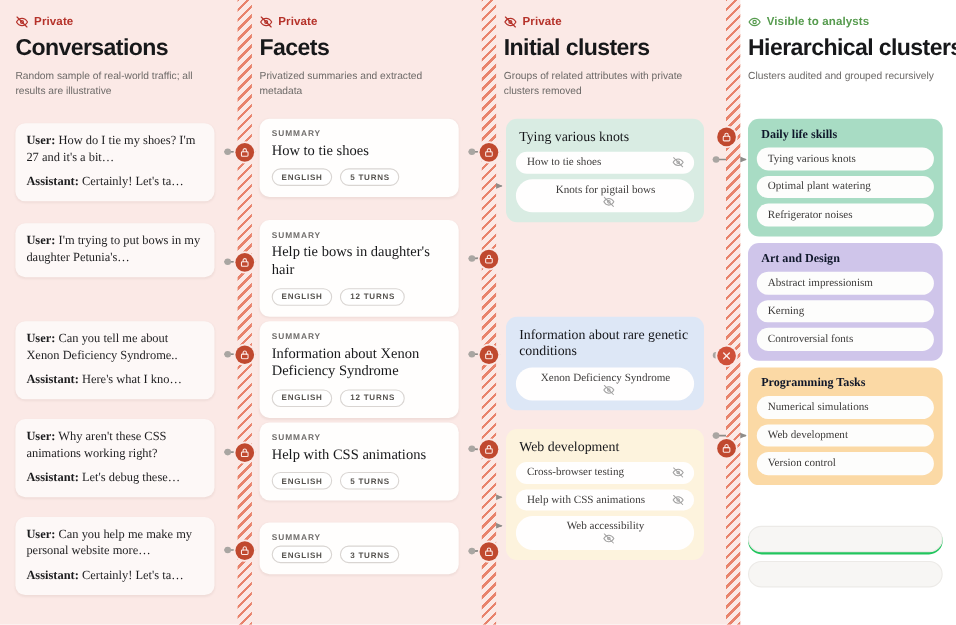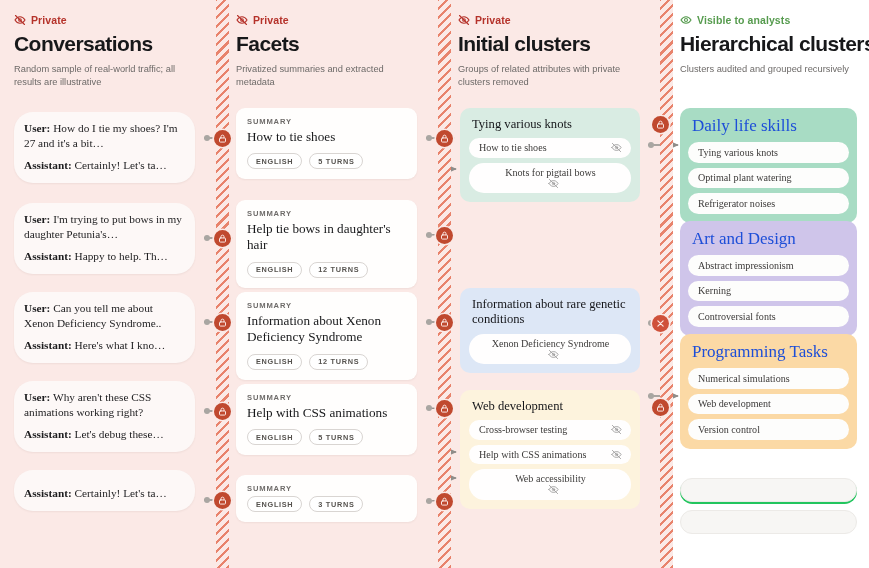--- a/index.html
+++ b/index.html
@@ -63,21 +63,21 @@
     white-space: nowrap;
   }
   .colsub {
     font-size: 9.3px; color: #6d6a68; line-height: 1.42;
     margin-bottom: 9px; max-width: 190px;
   }
 
   
   .convcard {
     position: absolute; left: 14px; width: 181px;
-    background: #fdf8f7; border-radius: 19px;
+    background: #fdf8f7; border-radius: 9px;
     padding: 9px 10px 10px 10px;
     font-family: "Liberation Serif", serif;
     box-shadow: 0 1px 2px rgba(90,50,40,.07);
   }
   .convline { font-size: 11.3px; color: #1d1d1f; line-height: 1.34; }
   .convline.second { margin-top: 7px; }
   .convline b { font-weight: 700; }
 
   
   .facetcard {
@@ -123,21 +123,21 @@
   .subitem:last-child { margin-bottom: 0; flex-direction: column; }
   .subitem .eyeoff { flex: 0 0 auto; opacity: .55; margin-left: 6px; }
 
   
   .groupcard {
     position: absolute; left: 680px; width: 177px;
     border-radius: 10px; padding: 8px 8px 9px 8px;
   }
   .groupcard .gtitle {
     font-family: "Liberation Serif", serif;
-    font-size: 17px; font-weight: 400; color: #1d4ed8;
+    font-size: 11px; font-weight: 700; color: #0f172a;
     padding: 0 4px; margin-bottom: 6px;
   }
   .gitem {
     background: #fdfdfc; border-radius: 20px;
     padding: 4.5px 10px 5px 10px; margin-bottom: 5px;
     font-family: "Liberation Serif", serif;
     font-size: 10.1px; color: #3c3a39;
   }
   .gitem:last-child { margin-bottom: 0; }
   .morecard {
@@ -266,24 +266,20 @@
     <div class="convline second">
       <b>Assistant:</b>
       <span>Certainly! Let's ta…</span>
     </div>
   </div>
   <div class="convcard" style="top:203px">
     <div class="convline">
       <b>User:</b>
       <span>I'm trying to put bows in my daughter Petunia's…</span>
     </div>
-    <div class="convline second">
-      <b>Assistant:</b>
-      <span>Happy to help. Th…</span>
-    </div>
   </div>
   <div class="convcard" style="top:292px">
     <div class="convline">
       <b>User:</b>
       <span>Can you tell me about Xenon Deficiency Syndrome..</span>
     </div>
     <div class="convline second">
       <b>Assistant:</b>
       <span>Here's what I kno…</span>
     </div>
@@ -292,20 +288,24 @@
     <div class="convline">
       <b>User:</b>
       <span>Why aren't these CSS animations working right?</span>
     </div>
     <div class="convline second">
       <b>Assistant:</b>
       <span>Let's debug these…</span>
     </div>
   </div>
   <div class="convcard" style="top:470px">
+    <div class="convline">
+      <b>User:</b>
+      <span>Can you help me make my personal website more…</span>
+    </div>
     <div class="convline second">
       <b>Assistant:</b>
       <span>Certainly! Let's ta…</span>
     </div>
   </div>
 
   <div class="facetcard" style="top:108px">
     <div class="facetlabel">SUMMARY</div>
     <div class="facettitle">How to tie shoes</div>
     <div class="pillrow">

